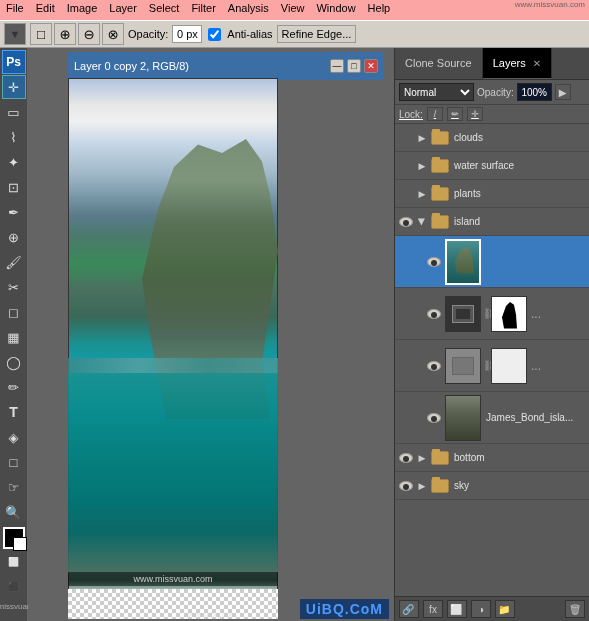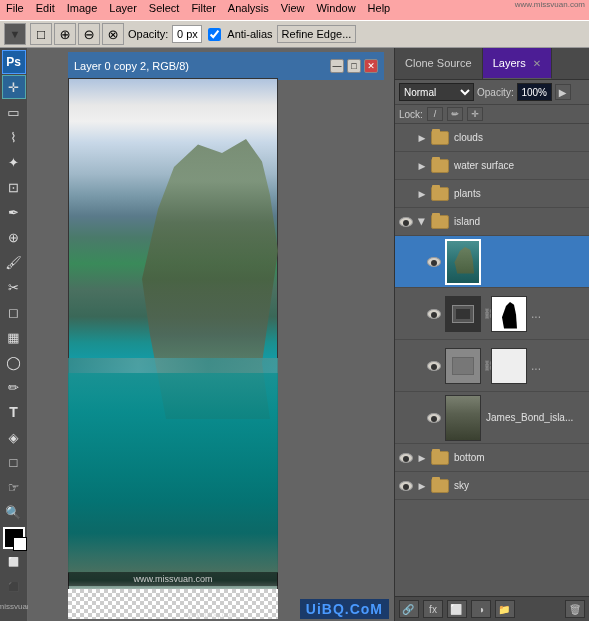--- a/index.html
+++ b/index.html
@@ -201,21 +201,21 @@
       border-bottom: 1px solid #333;
     }
     .panel-tab {
       padding: 9px 10px;
       font-size: 11px;
       color: #ccc;
       cursor: pointer;
       border-right: 1px solid #333;
     }
     .panel-tab.active {
-      background: #4c1d95;
+      background: #000000;
       color: #fff;
       border-bottom: 1px solid #595959;
     }
     .panel-tab-close {
       margin-left: 4px;
       color: #999;
       font-size: 10px;
     }
 
     
@@ -258,20 +258,21 @@
       font-size: 10px;
     }
 
     .lock-row {
       display: flex;
       align-items: center;
       padding: 2px 4px;
       gap: 4px;
       background: #595959;
       border-bottom: 1px solid #444;
+      text-decoration: underline;
     }
     .lock-label { color: #ccc; font-size: 10px; }
     .lock-icon {
       width: 16px;
       height: 14px;
       background: #5a5a5a;
       border: 1px solid #444;
       display: flex;
       align-items: center;
       justify-content: center;

